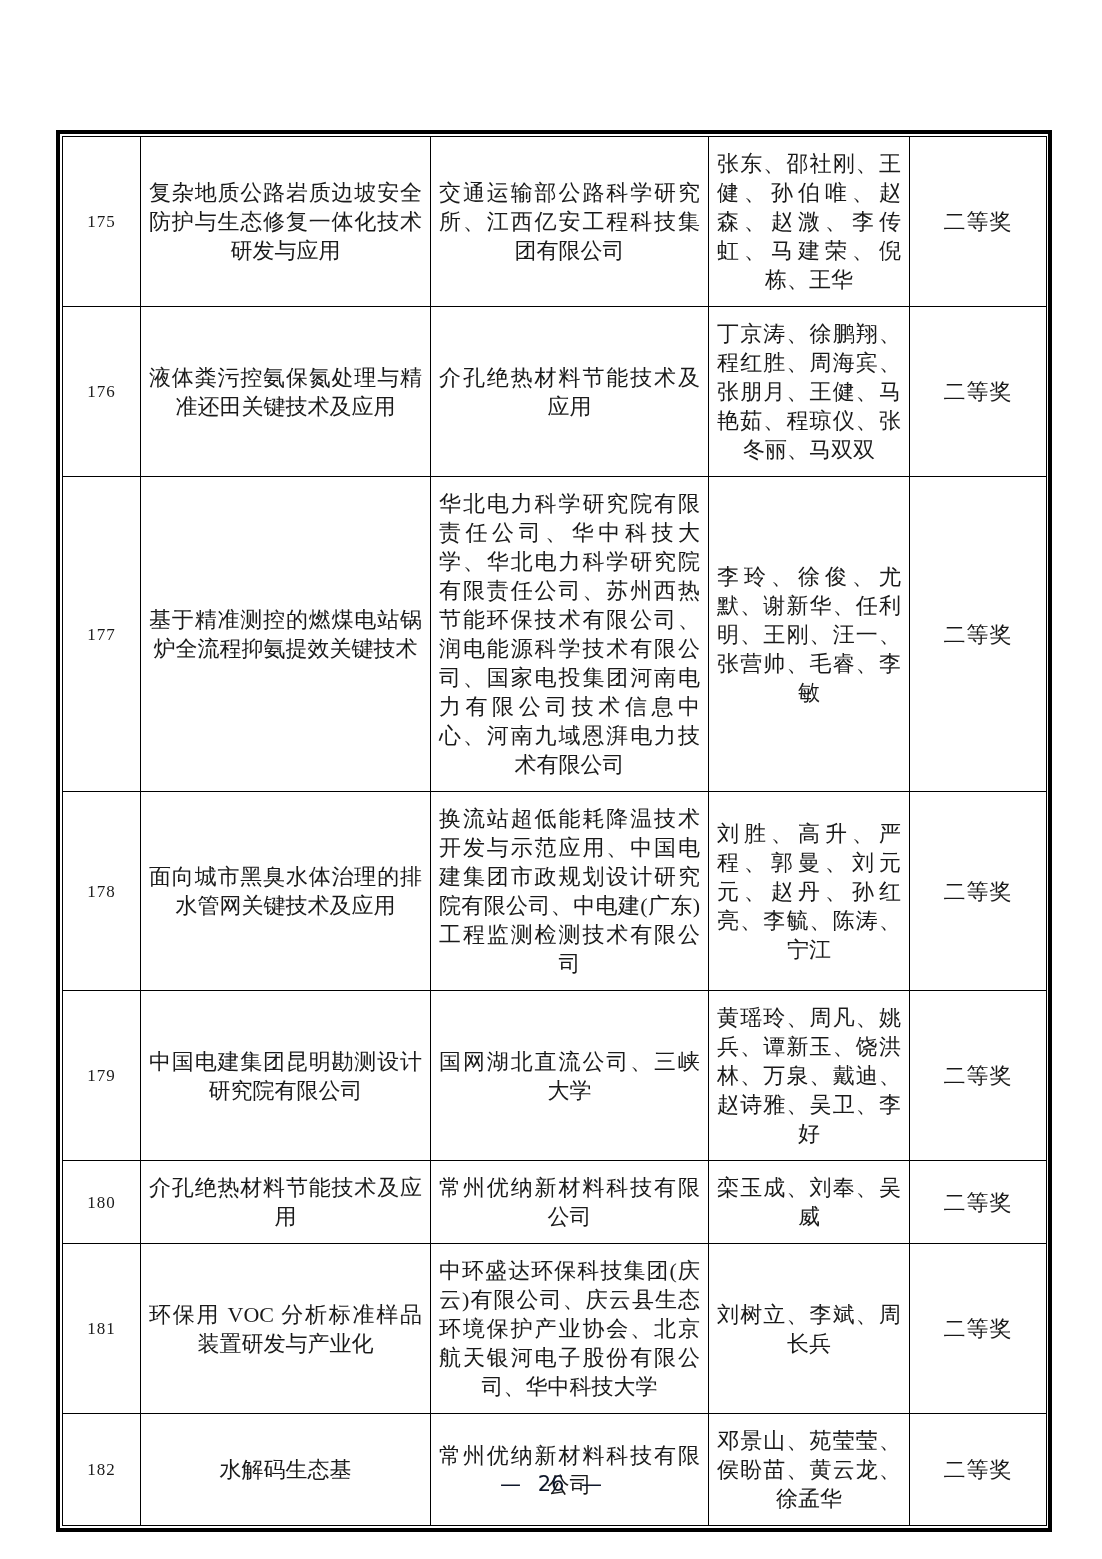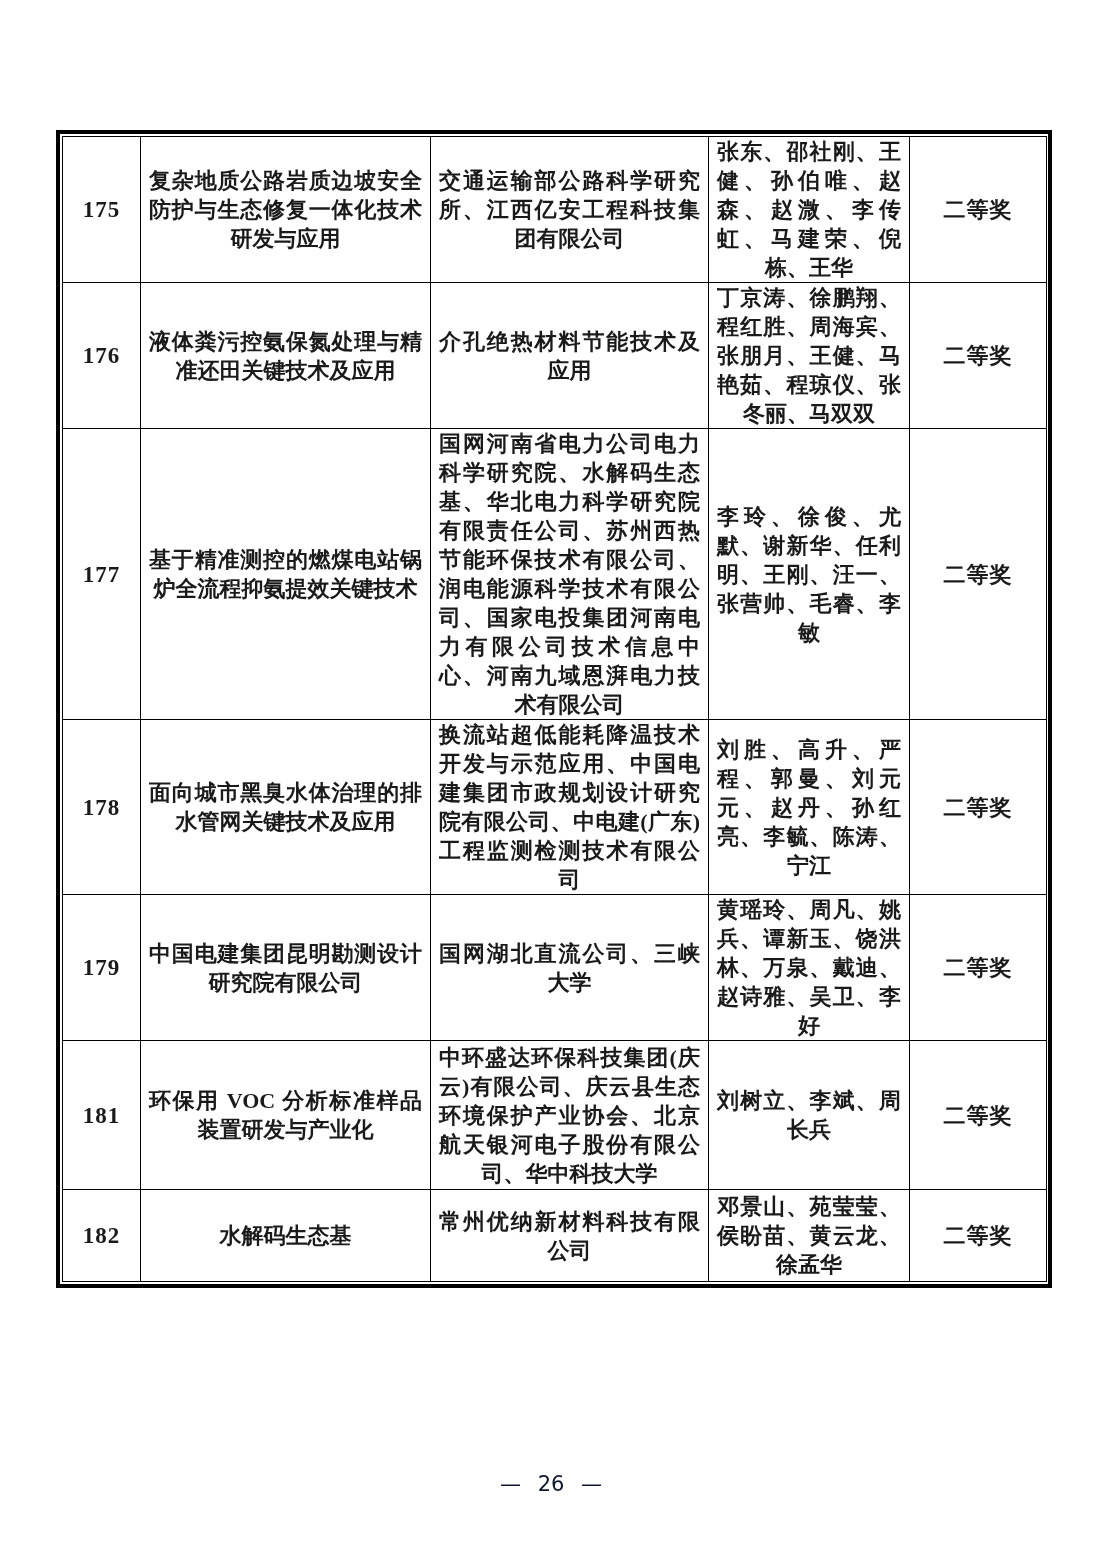--- a/index.html
+++ b/index.html
@@ -28,33 +28,32 @@
     background: #fff;
   }
   table.awards {
     width: 100%;
     border-collapse: collapse;
     table-layout: fixed;
   }
   table.awards td {
     border: 1.5px solid #000;
     vertical-align: middle;
-    padding: 0 8px;
+    padding: 12px 8px;
     font-size: 22px;
     line-height: 29px;
     text-align: justify;
     text-align-last: center;
     text-justify: inter-character;
     overflow: hidden;
-    font-weight: bold;
   }
   table.awards td.num {
     text-align: center;
     text-align-last: center;
-    font-size: 23px;
+    font-size: 17px;
     letter-spacing: 1px;
   }
   table.awards td.award {
     text-align: right;
     text-align-last: center;
     letter-spacing: 1px;
   }
   .footer {
     position: absolute;
     left: 0;
@@ -92,36 +91,43 @@
         <tr style="height:140px">
           <td class="num">176</td>
           <td class="proj">液体粪污控氨保氮处理与精准还田关键技术及应用</td>
           <td class="orgs">介孔绝热材料节能技术及应用</td>
           <td class="people">丁京涛、徐鹏翔、程红胜、周海宾、张朋月、王健、马艳茹、程琼仪、张冬丽、马双双</td>
           <td class="award">二等奖</td>
         </tr>
         <tr style="height:264px">
           <td class="num">177</td>
           <td class="proj">基于精准测控的燃煤电站锅炉全流程抑氨提效关键技术</td>
-          <td class="orgs">国网河南省电力公司电力科学研究院、水解码生态基、华北电力科学研究院有限责任公司、苏州西热节能环保技术有限公司、润电能源科学技术有限公司、国家电投集团河南电力有限公司技术信息中心、河南九域恩湃电力技术有限公司</td>
+          <td class="orgs">华北电力科学研究院有限责任公司、华中科技大学、华北电力科学研究院有限责任公司、苏州西热节能环保技术有限公司、润电能源科学技术有限公司、国家电投集团河南电力有限公司技术信息中心、河南九域恩湃电力技术有限公司</td>
           <td class="people">李玲、徐俊、尤默、谢新华、任利明、王刚、汪一、张营帅、毛睿、李敏</td>
           <td class="award">二等奖</td>
         </tr>
         <tr style="height:175px">
           <td class="num">178</td>
           <td class="proj">面向城市黑臭水体治理的排水管网关键技术及应用</td>
           <td class="orgs">换流站超低能耗降温技术开发与示范应用、中国电建集团市政规划设计研究院有限公司、中电建(广东)工程监测检测技术有限公司</td>
           <td class="people">刘胜、高升、严程、郭曼、刘元元、赵丹、孙红亮、李毓、陈涛、宁江</td>
           <td class="award">二等奖</td>
         </tr>
         <tr style="height:146px">
           <td class="num">179</td>
           <td class="proj">中国电建集团昆明勘测设计研究院有限公司</td>
           <td class="orgs">国网湖北直流公司、三峡大学</td>
           <td class="people">黄瑶玲、周凡、姚兵、谭新玉、饶洪林、万泉、戴迪、赵诗雅、吴卫、李好</td>
+          <td class="award">二等奖</td>
+        </tr>
+        <tr style="height:60px">
+          <td class="num">180</td>
+          <td class="proj">介孔绝热材料节能技术及应用</td>
+          <td class="orgs">常州优纳新材料科技有限公司</td>
+          <td class="people">栾玉成、刘奉、吴威</td>
           <td class="award">二等奖</td>
         </tr>
         <tr style="height:149px">
           <td class="num">181</td>
           <td class="proj">环保用 VOC 分析标准样品装置研发与产业化</td>
           <td class="orgs">中环盛达环保科技集团(庆云)有限公司、庆云县生态环境保护产业协会、北京航天银河电子股份有限公司、华中科技大学</td>
           <td class="people">刘树立、李斌、周长兵</td>
           <td class="award">二等奖</td>
         </tr>
         <tr style="height:92px">

